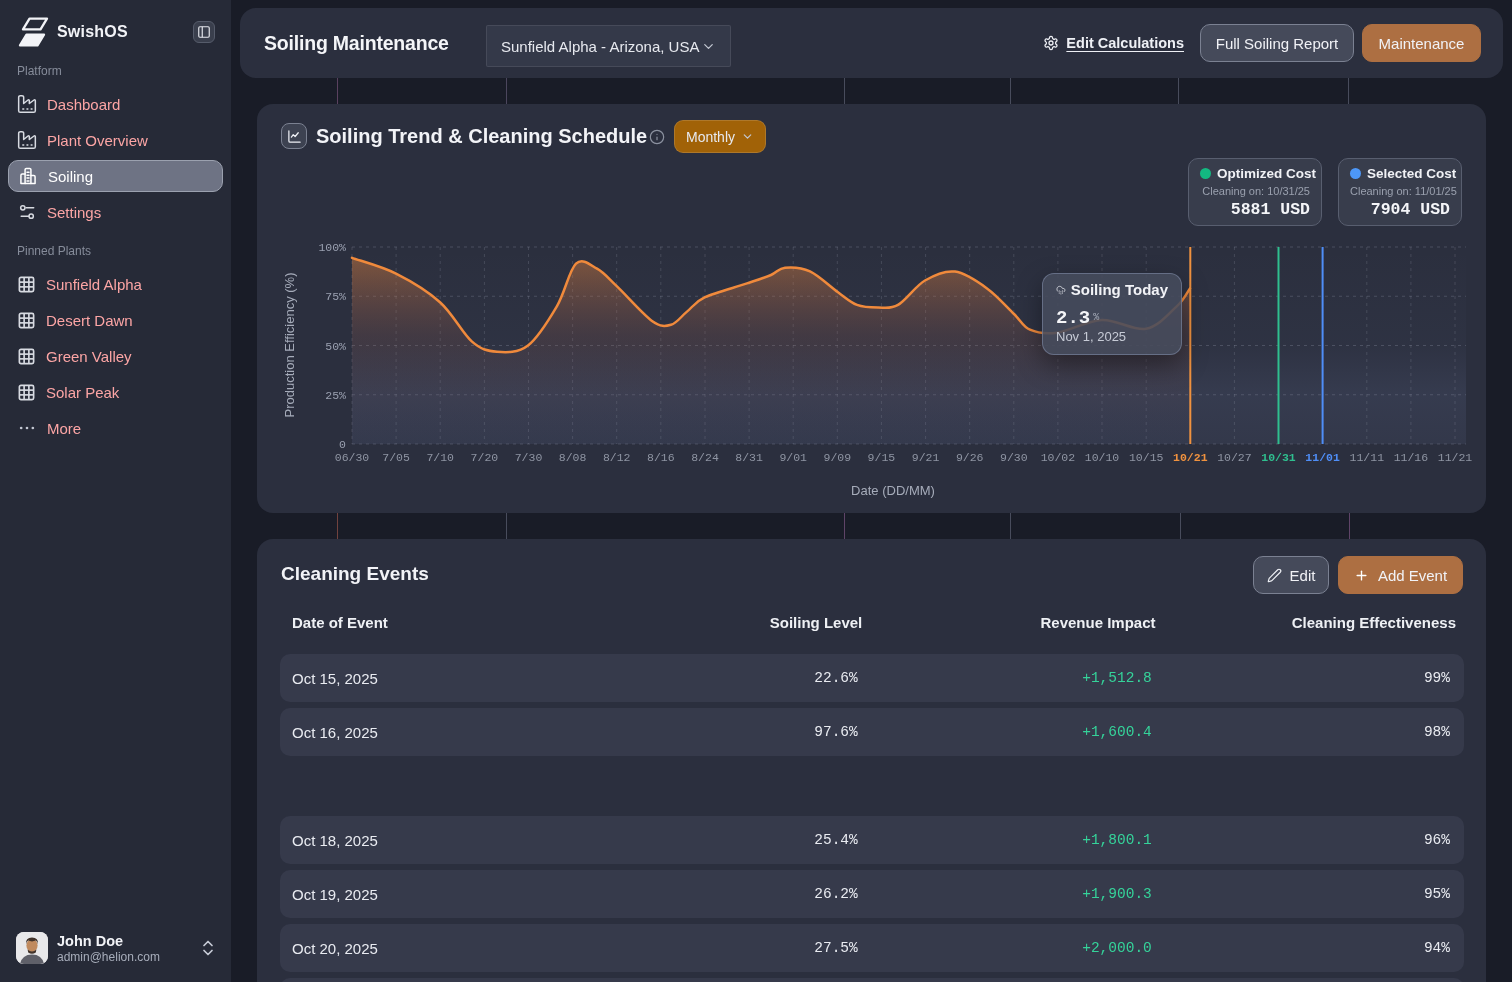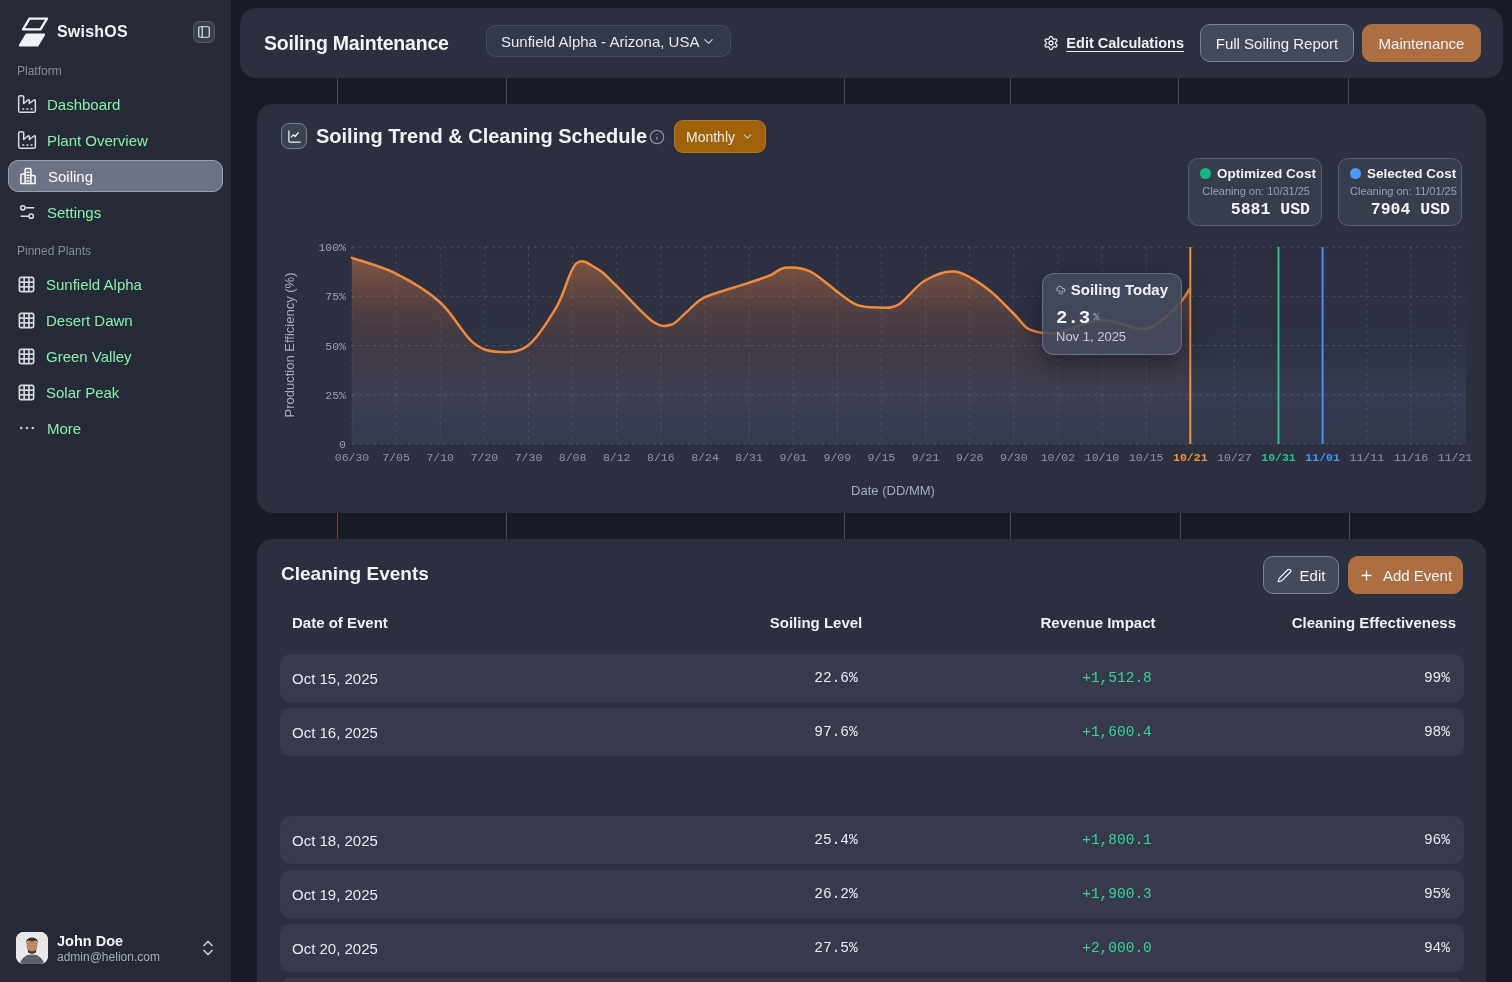--- a/index.html
+++ b/index.html
@@ -8,33 +8,33 @@
   .mono { font-family:"Liberation Mono",monospace; }
   .abs { position:absolute; }
 
   
   .sidebar { position:absolute; left:0; top:0; width:231px; height:982px; background:#262a37; }
   .logo-row { position:absolute; left:16px; top:16px; right:16px; height:32px; }
   .logo-mark { position:absolute; left:0; top:0; width:34px; height:32px; }
   .logo-name { position:absolute; left:41px; top:7px; font-size:16px; font-weight:700; letter-spacing:.2px; color:#f2f3f7; }
   .collapse-btn { position:absolute; right:0px; top:5px; width:22px; height:22px; border-radius:6px; background:#3a3f4d; border:1px solid #565c6b; display:flex; align-items:center; justify-content:center; }
   .side-label { position:absolute; left:17px; font-size:12px; color:#868c9a; }
-  .nav-item { position:absolute; left:8px; width:215px; height:32px; border-radius:10px; display:flex; align-items:center; gap:10px; padding-left:9px; color:#86efac; font-size:15px; }
+  .nav-item { position:absolute; left:8px; width:215px; height:32px; border-radius:10px; display:flex; align-items:center; gap:10px; padding-left:9px; color:#fca5a5; font-size:15px; }
   .nav-item svg { flex:0 0 auto; }
   .nav-item.sel { background:#6e7384; border:1px solid #9ba1af; color:#ffffff; }
   .userbox { position:absolute; left:8px; bottom:10px; width:215px; height:48px; border-radius:10px; display:flex; align-items:center; padding:8px; }
   .avatar { width:32px; height:32px; border-radius:8px; background:#e9e9eb; overflow:hidden; flex:0 0 auto; }
   .uinfo { margin-left:9px; flex:1; }
   .uname { font-size:14.5px; font-weight:700; color:#f2f3f7; line-height:17px; }
   .umail { font-size:12px; color:#a7adba; line-height:14px; }
 
   
   .header { position:absolute; left:240px; top:8px; width:1263px; height:70px; background:#2b2f3e; border-radius:16px; }
   .h-title { position:absolute; left:24px; top:24px; font-size:19.5px; font-weight:700; letter-spacing:-.2px; color:#f4f5f8; }
-  .h-select { position:absolute; left:246px; top:17px; width:245px; height:32px; background:#343949; border:1px solid rgba(255,255,255,.09); border-radius:10px; display:flex; align-items:center; padding:0 14px; font-size:15px; color:#e7e9ef; }
+  .h-select { position:absolute; left:246px; top:17px; width:245px; height:42px; background:#343949; border:1px solid rgba(255,255,255,.09); border-radius:2px; display:flex; align-items:center; padding:0 14px; font-size:15px; color:#e7e9ef; }
   .h-right { position:absolute; right:22px; top:16px; display:flex; align-items:center; gap:8px; }
   .editcalc { display:flex; align-items:center; gap:7px; font-size:14.5px; font-weight:600; color:#eef0f5; text-decoration:underline; text-underline-offset:3px; margin-right:8px; }
   .btn { height:38px; border-radius:10px; display:flex; align-items:center; justify-content:center; font-size:15px; color:#f1f2f6; }
   .btn.ghost { background:#454a5a; border:1px solid #7b8192; }
   .btn.orange { background:#ad6f42; border:1px solid #ad6f42; }
 
   
   .card { position:absolute; left:257px; width:1229px; background:#2b2f3e; border-radius:16px; }
   .chartcard { top:104px; height:409px; }
   .eventscard { top:539px; height:470px; }
@@ -374,21 +374,21 @@
 
 <div class="card eventscard">
   <div class="e-title">Cleaning Events</div>
   <div class="e-btns">
     <div class="btn ghost" style="width:76px; gap:8px;">
       <svg width="15" height="15" viewBox="0 0 24 24" fill="none" stroke="#eef0f5" stroke-width="1.9" stroke-linecap="round" stroke-linejoin="round">
           <path d="M21.174 6.812a1 1 0 0 0-3.986-3.987L3.842 16.174a2 2 0 0 0-.5.83l-1.321 4.352a.5.5 0 0 0 .623.622l4.353-1.32a2 2 0 0 0 .83-.497z"></path>
         </svg>
       Edit
     </div>
-    <div class="btn orange" style="width:115px; gap:9px;">
+    <div class="btn orange" style="width:125px; gap:9px;">
       <svg width="15" height="15" viewBox="0 0 24 24" fill="none" stroke="#ffffff" stroke-width="2.2" stroke-linecap="round">
           <path d="M5 12h14"></path>
           <path d="M12 5v14"></path>
         </svg>
       Add Event
     </div>
   </div>
   <div class="thead">
     <span style="position:absolute; left:11px;">Date of Event</span>
     <span style="position:absolute; left:395px; width:280px; text-align:center;">Soiling Level</span>

